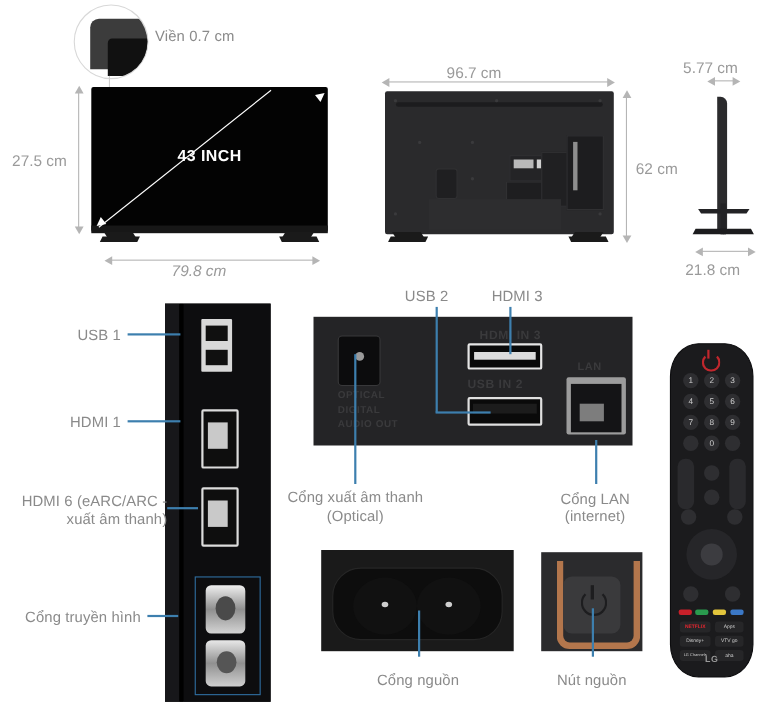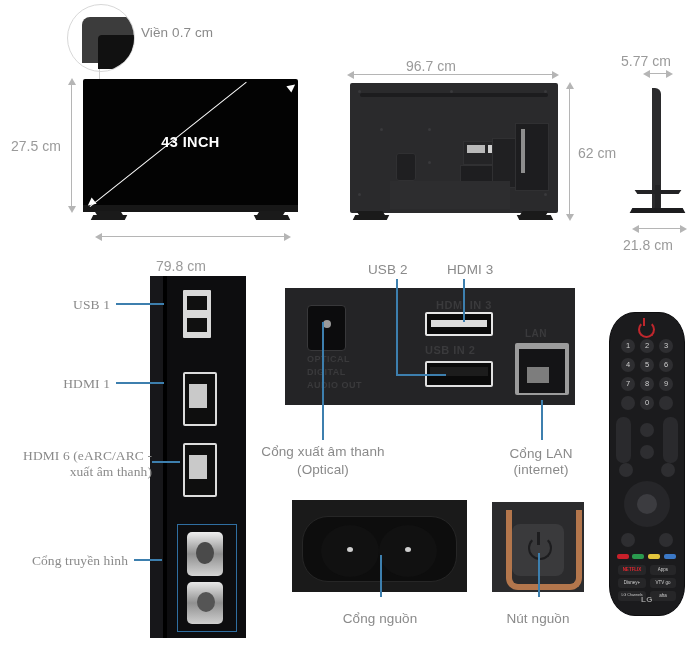--- a/index.html
+++ b/index.html
@@ -14,21 +14,21 @@
   .abs{position:absolute;}
   .lbl{
     position:absolute;
     color:#8a8a8a;
     font-size:13.5px;
     letter-spacing:.1px;
     white-space:nowrap;
     line-height:1.25;
   }
   .lbl.c{text-align:center;}
-  .lbl.r{text-align:right;font-family:Liberation Serif, serif;}
+  .lbl.r{text-align:right;}
   .dim{
     position:absolute;
     color:#9a9a9a;
     font-size:14px;
     white-space:nowrap;
   }
   
   .lead{position:absolute;background:#3d7fae;}
   .lead.h{height:1.5px;}
   .lead.v{width:1.5px;}
@@ -164,21 +164,21 @@
   <div class="stand-leg" style="left:255px;top:215px;width:34px;height:5px;transform:skewX(26deg);"></div>
 
   <div class="rule v" style="left:71px;top:83px;height:126px;"></div>
   <div class="arw u" style="left:67.5px;top:78px;"></div>
   <div class="arw d" style="left:67.5px;top:206px;"></div>
   <div class="dim" style="left:11px;top:138px;">27.5 cm</div>
 
   <div class="rule h" style="left:100px;top:236px;width:186px;"></div>
   <div class="arw l" style="left:95px;top:232.5px;"></div>
   <div class="arw r" style="left:284px;top:232.5px;"></div>
-  <div class="dim" style="left:156px;top:258px;">79.8 cm</div>
+  <div class="dim" style="left:156px;top:238px;font-style:italic;">79.8 cm</div>
 </div>
 
 <div class="abs" id="back-view-group">
   <div class="abs" id="tv-back-body">
     <div id="tv-back-topline"></div>
     <div class="bk-screw" style="left:8px;top:7px;"></div>
     <div class="bk-screw" style="left:100px;top:7px;"></div>
     <div class="bk-screw" style="left:194px;top:7px;"></div>
     <div class="bk-screw" style="left:8px;top:110px;"></div>
     <div class="bk-screw" style="left:194px;top:110px;"></div>

